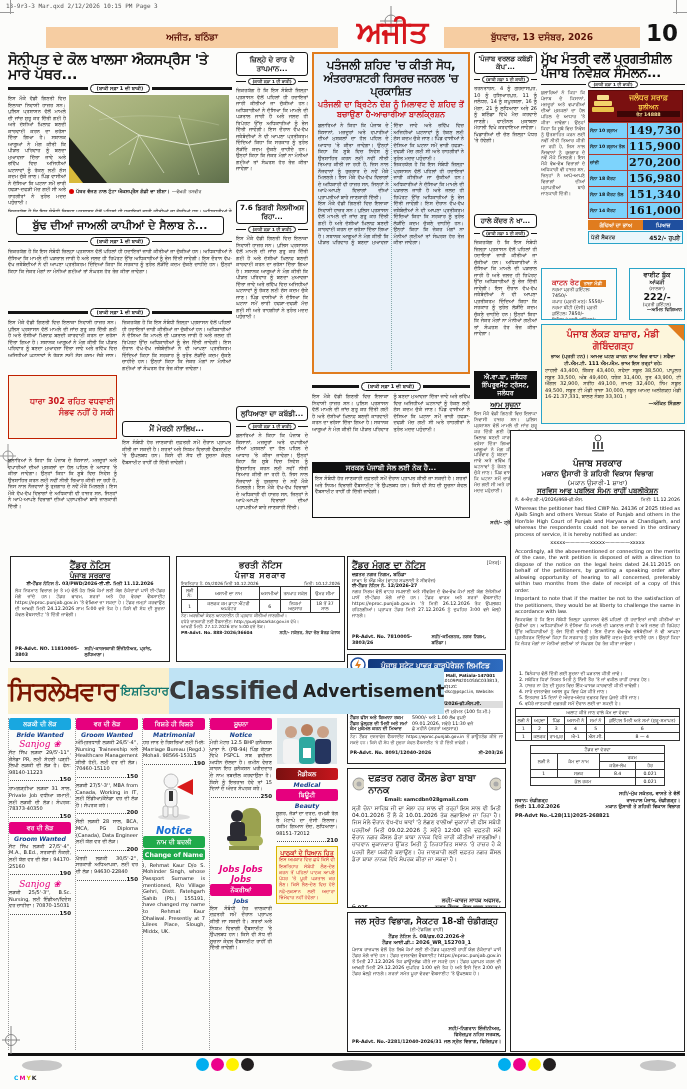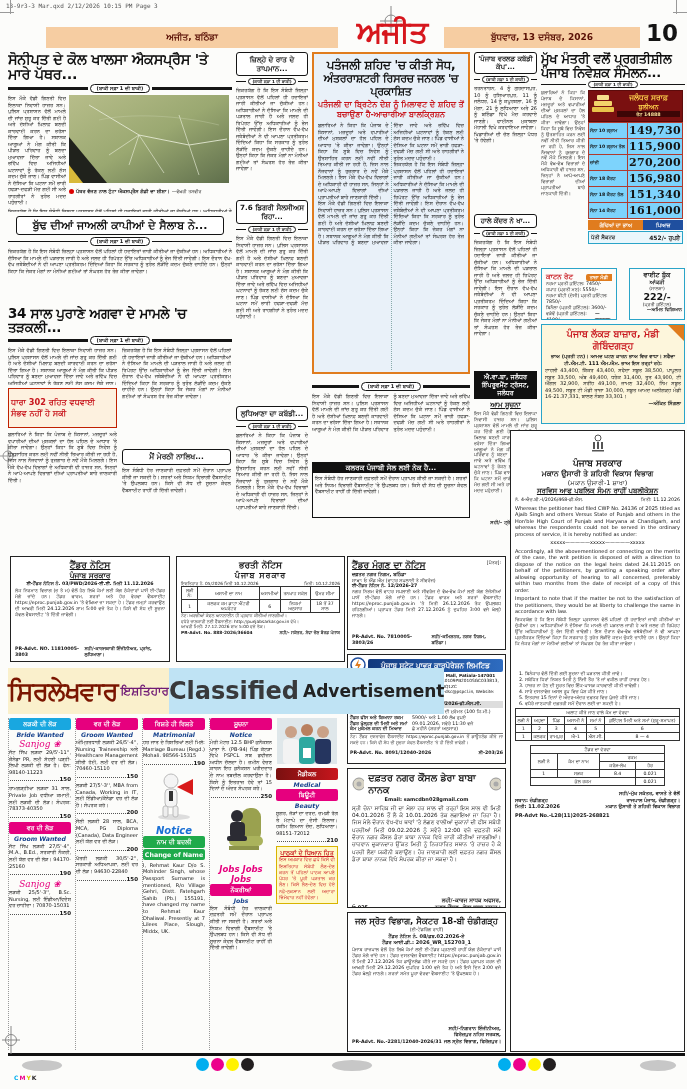--- a/index.html
+++ b/index.html
@@ -107,30 +107,29 @@
     <div class="sbox" style="font-size:11px;margin:0 8px">ਬੁੱਢ ਦੀਆਂ ਜਾਅਲੀ ਕਾਪੀਆਂ ਦੇ ਸੈਲਾਬ ਨੇ...</div>
     <div class="prow thin">
         <span class="ln"></span>
         <span class="pill">(ਬਾਕੀ ਸਫ਼ਾ 1 ਦੀ ਬਾਕੀ)</span>
         <span class="ln"></span>
       </div>
     <div class="t5 j clip" style="height:52px">ਜ਼ਿਕਰਯੋਗ ਹੈ ਕਿ ਇਸ ਸੰਬੰਧੀ ਜ਼ਿਲ੍ਹਾ ਪ੍ਰਸ਼ਾਸਨ ਵੱਲੋਂ ਪਹਿਲਾਂ ਹੀ ਹਦਾਇਤਾਂ ਜਾਰੀ ਕੀਤੀਆਂ ਜਾ ਚੁੱਕੀਆਂ ਹਨ। ਅਧਿਕਾਰੀਆਂ ਨੇ ਦੱਸਿਆ ਕਿ ਮਾਮਲੇ ਦੀ ਪੜਤਾਲ ਜਾਰੀ ਹੈ ਅਤੇ ਜਲਦ ਹੀ ਰਿਪੋਰਟ ਉੱਚ ਅਧਿਕਾਰੀਆਂ ਨੂੰ ਭੇਜ ਦਿੱਤੀ ਜਾਵੇਗੀ। ਇਸ ਦੌਰਾਨ ਵੱਖ-ਵੱਖ ਜਥੇਬੰਦੀਆਂ ਨੇ ਵੀ ਆਪਣਾ ਪ੍ਰਤੀਕਰਮ ਦਿੰਦਿਆਂ ਕਿਹਾ ਕਿ ਸਰਕਾਰ ਨੂੰ ਤੁਰੰਤ ਲੋੜੀਂਦੇ ਕਦਮ ਚੁੱਕਣੇ ਚਾਹੀਦੇ ਹਨ। ਉਨ੍ਹਾਂ ਕਿਹਾ ਕਿ ਜੇਕਰ ਮੰਗਾਂ ਨਾ ਮੰਨੀਆਂ ਗਈਆਂ ਤਾਂ ਸੰਘਰਸ਼ ਹੋਰ ਤੇਜ਼ ਕੀਤਾ ਜਾਵੇਗਾ।</div>
   </div>
 
   <div class="abs clip" style="left:8px;top:306px;width:224px;height:244px">
-    <div class="hl" style="font-size:13.5px;line-height:1.05">34 ਸਾਲ ਪੁਰਾਣੇ ਅਗਵਾ ਦੇ ਮਾਮਲੇ 'ਚ ਤੜਕਲੀ...</div>
     <div class="prow">
         <span class="ln"></span>
         <span class="pill">(ਬਾਕੀ ਸਫ਼ਾ 1 ਦੀ ਬਾਕੀ)</span>
         <span class="ln"></span>
       </div>
     <div style="display:flex;gap:5px">
       <div style="width:109px">
         <div class="t5 j clip" style="height:38px">ਇਸ ਮੌਕੇ ਵੱਡੀ ਗਿਣਤੀ ਵਿਚ ਇਲਾਕਾ ਨਿਵਾਸੀ ਹਾਜ਼ਰ ਸਨ। ਪੁਲਿਸ ਪ੍ਰਸ਼ਾਸਨ ਵੱਲੋਂ ਮਾਮਲੇ ਦੀ ਜਾਂਚ ਸ਼ੁਰੂ ਕਰ ਦਿੱਤੀ ਗਈ ਹੈ ਅਤੇ ਦੋਸ਼ੀਆਂ ਖ਼ਿਲਾਫ਼ ਬਣਦੀ ਕਾਰਵਾਈ ਕਰਨ ਦਾ ਭਰੋਸਾ ਦਿੱਤਾ ਗਿਆ ਹੈ। ਸਥਾਨਕ ਆਗੂਆਂ ਨੇ ਮੰਗ ਕੀਤੀ ਕਿ ਪੀੜਤ ਪਰਿਵਾਰ ਨੂੰ ਬਣਦਾ ਮੁਆਵਜ਼ਾ ਦਿੱਤਾ ਜਾਵੇ ਅਤੇ ਭਵਿੱਖ ਵਿਚ ਅਜਿਹੀਆਂ ਘਟਨਾਵਾਂ ਨੂੰ ਰੋਕਣ ਲਈ ਠੋਸ ਕਦਮ ਚੁੱਕੇ ਜਾਣ। ਪਿੰਡ ਵਾਸੀਆਂ ਨੇ ਦੱਸਿਆ ਕਿ ਘਟਨਾ ਸਮੇਂ ਭਾਰੀ ਹਫੜਾ-ਦਫੜੀ ਮੱਚ ਗਈ ਸੀ ਅਤੇ ਰਾਹਗੀਰਾਂ ਨੇ ਤੁਰੰਤ ਮਦਦ ਪਹੁੰਚਾਈ।</div>
-        <div style="border:1.5px solid #c02000;background:#fdf1df;padding:8px 2px;margin:3px 0;text-align:left">
+        <div style="border:1.5px solid #c02000;background:#fdf1df;padding:20px 2px;margin:18px 0;text-align:right">
           <div class="b red" style="font-size:8.2px">ਧਾਰਾ 302 ਰਹਿਤ ਵਧਵਾਈ</div>
           <div class="b red" style="font-size:8.2px">ਸੰਭਵ ਨਹੀਂ ਹੋ ਸਕੀ</div>
         </div>
         <div class="t5 j clip" style="height:112px">ਬੁਲਾਰਿਆਂ ਨੇ ਕਿਹਾ ਕਿ ਪੰਜਾਬ ਦੇ ਕਿਸਾਨਾਂ, ਮਜ਼ਦੂਰਾਂ ਅਤੇ ਵਪਾਰੀਆਂ ਦੀਆਂ ਮੁਸ਼ਕਲਾਂ ਦਾ ਹੱਲ ਪਹਿਲ ਦੇ ਆਧਾਰ 'ਤੇ ਕੀਤਾ ਜਾਵੇਗਾ। ਉਨ੍ਹਾਂ ਕਿਹਾ ਕਿ ਸੂਬੇ ਵਿਚ ਨਿਵੇਸ਼ ਨੂੰ ਉਤਸ਼ਾਹਿਤ ਕਰਨ ਲਈ ਨਵੀਂ ਨੀਤੀ ਤਿਆਰ ਕੀਤੀ ਜਾ ਰਹੀ ਹੈ, ਜਿਸ ਨਾਲ ਨੌਜਵਾਨਾਂ ਨੂੰ ਰੁਜ਼ਗਾਰ ਦੇ ਨਵੇਂ ਮੌਕੇ ਮਿਲਣਗੇ। ਇਸ ਮੌਕੇ ਵੱਖ-ਵੱਖ ਵਿਭਾਗਾਂ ਦੇ ਅਧਿਕਾਰੀ ਵੀ ਹਾਜ਼ਰ ਸਨ, ਜਿਨ੍ਹਾਂ ਨੇ ਆਪੋ-ਆਪਣੇ ਵਿਭਾਗਾਂ ਦੀਆਂ ਪ੍ਰਾਪਤੀਆਂ ਬਾਰੇ ਜਾਣਕਾਰੀ ਦਿੱਤੀ।</div>
       </div>
       <div style="width:109px">
         <div class="t5 j clip" style="height:100px">ਜ਼ਿਕਰਯੋਗ ਹੈ ਕਿ ਇਸ ਸੰਬੰਧੀ ਜ਼ਿਲ੍ਹਾ ਪ੍ਰਸ਼ਾਸਨ ਵੱਲੋਂ ਪਹਿਲਾਂ ਹੀ ਹਦਾਇਤਾਂ ਜਾਰੀ ਕੀਤੀਆਂ ਜਾ ਚੁੱਕੀਆਂ ਹਨ। ਅਧਿਕਾਰੀਆਂ ਨੇ ਦੱਸਿਆ ਕਿ ਮਾਮਲੇ ਦੀ ਪੜਤਾਲ ਜਾਰੀ ਹੈ ਅਤੇ ਜਲਦ ਹੀ ਰਿਪੋਰਟ ਉੱਚ ਅਧਿਕਾਰੀਆਂ ਨੂੰ ਭੇਜ ਦਿੱਤੀ ਜਾਵੇਗੀ। ਇਸ ਦੌਰਾਨ ਵੱਖ-ਵੱਖ ਜਥੇਬੰਦੀਆਂ ਨੇ ਵੀ ਆਪਣਾ ਪ੍ਰਤੀਕਰਮ ਦਿੰਦਿਆਂ ਕਿਹਾ ਕਿ ਸਰਕਾਰ ਨੂੰ ਤੁਰੰਤ ਲੋੜੀਂਦੇ ਕਦਮ ਚੁੱਕਣੇ ਚਾਹੀਦੇ ਹਨ। ਉਨ੍ਹਾਂ ਕਿਹਾ ਕਿ ਜੇਕਰ ਮੰਗਾਂ ਨਾ ਮੰਨੀਆਂ ਗਈਆਂ ਤਾਂ ਸੰਘਰਸ਼ ਹੋਰ ਤੇਜ਼ ਕੀਤਾ ਜਾਵੇਗਾ।</div>
         <div class="sbox" style="font-size:7.5px;margin:2px 0">ਮੈਂ ਮੇਰਠੀ ਨਾਲਿਖ...</div>
         <div class="t5 j clip" style="height:96px">ਇਸ ਸੰਬੰਧੀ ਹੋਰ ਜਾਣਕਾਰੀ ਦਫ਼ਤਰੀ ਸਮੇਂ ਦੌਰਾਨ ਪ੍ਰਾਪਤ ਕੀਤੀ ਜਾ ਸਕਦੀ ਹੈ। ਸ਼ਰਤਾਂ ਅਤੇ ਨਿਯਮ ਵਿਭਾਗੀ ਵੈੱਬਸਾਈਟ 'ਤੇ ਉਪਲਬਧ ਹਨ। ਕਿਸੇ ਵੀ ਸੋਧ ਦੀ ਸੂਚਨਾ ਕੇਵਲ ਵੈੱਬਸਾਈਟ ਰਾਹੀਂ ਹੀ ਦਿੱਤੀ ਜਾਵੇਗੀ।</div>
       </div>
@@ -222,21 +221,21 @@
     <div class="prow">
         <span class="ln"></span>
         <span class="pill">(ਬਾਕੀ ਸਫ਼ਾ 1 ਦੀ ਬਾਕੀ)</span>
         <span class="ln"></span>
       </div>
     <div class="clip" style="height:66px;column-count:2;column-gap:5px">
       <span class="t5 j" style="display:block">ਇਸ ਮੌਕੇ ਵੱਡੀ ਗਿਣਤੀ ਵਿਚ ਇਲਾਕਾ ਨਿਵਾਸੀ ਹਾਜ਼ਰ ਸਨ। ਪੁਲਿਸ ਪ੍ਰਸ਼ਾਸਨ ਵੱਲੋਂ ਮਾਮਲੇ ਦੀ ਜਾਂਚ ਸ਼ੁਰੂ ਕਰ ਦਿੱਤੀ ਗਈ ਹੈ ਅਤੇ ਦੋਸ਼ੀਆਂ ਖ਼ਿਲਾਫ਼ ਬਣਦੀ ਕਾਰਵਾਈ ਕਰਨ ਦਾ ਭਰੋਸਾ ਦਿੱਤਾ ਗਿਆ ਹੈ। ਸਥਾਨਕ ਆਗੂਆਂ ਨੇ ਮੰਗ ਕੀਤੀ ਕਿ ਪੀੜਤ ਪਰਿਵਾਰ ਨੂੰ ਬਣਦਾ ਮੁਆਵਜ਼ਾ ਦਿੱਤਾ ਜਾਵੇ ਅਤੇ ਭਵਿੱਖ ਵਿਚ ਅਜਿਹੀਆਂ ਘਟਨਾਵਾਂ ਨੂੰ ਰੋਕਣ ਲਈ ਠੋਸ ਕਦਮ ਚੁੱਕੇ ਜਾਣ। ਪਿੰਡ ਵਾਸੀਆਂ ਨੇ ਦੱਸਿਆ ਕਿ ਘਟਨਾ ਸਮੇਂ ਭਾਰੀ ਹਫੜਾ-ਦਫੜੀ ਮੱਚ ਗਈ ਸੀ ਅਤੇ ਰਾਹਗੀਰਾਂ ਨੇ ਤੁਰੰਤ ਮਦਦ ਪਹੁੰਚਾਈ।</span>
     </div>
     <div style="border:1px solid #111;margin-top:3px">
       <div style="background:#111;color:#fff;text-align:center;font-weight:700;font-size:7px;padding:1px 0">
-        <span>ਕਲਰਕ ਪੰਜਾਬੀ ਸੇਲ ਲਈ</span> <span>ਨੇਕ ਹੈ...</span>
+        <span>ਸਰਕਲ ਪੰਜਾਬੀ ਸੇਲ ਲਈ</span> <span>ਨੇਕ ਹੈ...</span>
       </div>
       <div class="t5 j clip" style="height:40px;padding:2px">ਇਸ ਸੰਬੰਧੀ ਹੋਰ ਜਾਣਕਾਰੀ ਦਫ਼ਤਰੀ ਸਮੇਂ ਦੌਰਾਨ ਪ੍ਰਾਪਤ ਕੀਤੀ ਜਾ ਸਕਦੀ ਹੈ। ਸ਼ਰਤਾਂ ਅਤੇ ਨਿਯਮ ਵਿਭਾਗੀ ਵੈੱਬਸਾਈਟ 'ਤੇ ਉਪਲਬਧ ਹਨ। ਕਿਸੇ ਵੀ ਸੋਧ ਦੀ ਸੂਚਨਾ ਕੇਵਲ ਵੈੱਬਸਾਈਟ ਰਾਹੀਂ ਹੀ ਦਿੱਤੀ ਜਾਵੇਗੀ।</div>
     </div>
   </div>
 
   <div class="abs clip" style="left:474px;top:52px;width:63px;height:498px">
     <div class="sbox" style="font-size:6.8px">'ਪੰਜਾਬ ਵਰਲਡ ਕਬੱਡੀ ਕੱਪ'...</div>
     <div class="prow thin">
         <span class="ln"></span>
         <span class="pill" style="font-size:4.2px;padding:0 3px">(ਬਾਕੀ ਸਫ਼ਾ 1 ਦੀ ਬਾਕੀ)</span>
@@ -310,21 +309,21 @@
           <span style="flex:1;background:#1f4f9f;color:#fff;font-size:5.3px;font-weight:700;text-align:center;padding:1.5px 0">ਪਿਆਜ਼</span>
         </div>
         <div style="display:flex;border:1px solid #2aa4c8;background:#eaf7fc;margin-top:1px;padding:1.5px 2px;justify-content:space-between">
           <span class="b" style="font-size:5.3px">ਪੱਤੀ ਸੈਕਟਰ</span>
           <span class="b" style="font-size:6px">452/- ਰੁਪਏ</span>
         </div>
       </div>
     </div>
   </div>
 
-  <div class="abs clip" style="left:541px;top:268px;width:76px;height:52px;border:1.5px solid #2aa4c8;padding:4px">
+  <div class="abs clip" style="left:541px;top:268px;width:76px;height:52px;border:1.5px solid #2aa4c8;padding:10px">
     <div style="display:flex;align-items:center;justify-content:space-between">
       <span class="b red" style="font-size:7px">ਕਾਟਨ ਰੇਟ</span>
       <span style="background:#e07c1e;color:#fff;font-size:4.8px;font-weight:700;padding:1px 4px;border-radius:2px 0 0 2px">ਤਾਜ਼ਾ ਮੰਡੀ</span>
     </div>
     <div class="t45">ਨਰਮਾ ਪ੍ਰਤੀ ਕੁਇੰਟਲ: 7450/-</div>
     <div class="t45">ਕਪਾਹ (ਪ੍ਰਤੀ ਮਣ): 5550/-</div>
     <div class="t45">ਨਰਮਾ ਬੀਟੀ (ਦੇਸੀ) ਪ੍ਰਤੀ ਕੁਇੰਟਲ: 7850/-</div>
     <div class="t45">ਬਿਨੌਲਾ (ਪ੍ਰਤੀ ਕੁਇੰਟਲ): 3600/-</div>
     <div style="display:flex;justify-content:space-between">
         <span class="t45">ਵੜੇਵੇਂ (ਪ੍ਰਤੀ ਕੁਇੰਟਲ): 4100/-</span>
@@ -528,21 +527,21 @@
     <div class="t45 j clip" style="height:78px;margin-top:1px">ਪੰਜਾਬ ਰਾਜਪਾਲ ਵੱਲੋਂ ਹੇਠ ਲਿਖੇ ਕੰਮਾਂ ਲਈ ਈ-ਟੈਂਡਰ ਪ੍ਰਣਾਲੀ ਰਾਹੀਂ ਯੋਗ ਠੇਕੇਦਾਰਾਂ ਪਾਸੋਂ ਟੈਂਡਰ ਮੰਗੇ ਜਾਂਦੇ ਹਨ। ਟੈਂਡਰ ਦਸਤਾਵੇਜ਼ ਵੈੱਬਸਾਈਟ https://eproc.punjab.gov.in ਤੋਂ ਮਿਤੀ 27.12.2026 ਤੱਕ ਡਾਊਨਲੋਡ ਕੀਤੇ ਜਾ ਸਕਦੇ ਹਨ। ਟੈਂਡਰ ਪ੍ਰਾਪਤ ਕਰਨ ਦੀ ਆਖਰੀ ਮਿਤੀ 29.12.2026 ਦੁਪਹਿਰ 1:00 ਵਜੇ ਤੱਕ ਹੈ ਅਤੇ ਇਸੇ ਦਿਨ 2:00 ਵਜੇ ਟੈਂਡਰ ਖੋਲ੍ਹੇ ਜਾਣਗੇ। ਸ਼ਰਤਾਂ ਸਮੇਤ ਪੂਰਾ ਵੇਰਵਾ ਵੈੱਬਸਾਈਟ 'ਤੇ ਉਪਲਬਧ ਹੈ।</div>
     <div style="display:flex;justify-content:space-between;align-items:flex-end">
       <span class="t45 b">PR-Advt. No.-2281/12040-2026/31</span>
       <span class="sign"><span>ਸਹੀ/-ਨਿਗਰਾਨ ਇੰਜੀਨੀਅਰ,</span><br><span>ਫਿਰੋਜ਼ਪੁਰ ਨਹਿਰ ਸਰਕਲ,</span><br><span>ਜਲ ਸ੍ਰੋਤ ਵਿਭਾਗ, ਫਿਰੋਜ਼ਪੁਰ।</span></span>
     </div>
   </div>
 
   <div class="abs" style="left:8px;top:668px;width:337px;height:46px;display:flex">
     <div style="flex:1.15;background:#faf0cc;display:flex;align-items:center;justify-content:center;gap:3px">
       <span class="b" style="font-size:26px;color:#7a1500;letter-spacing:-1px">ਸਿਰਲੇਖਵਾਰ</span>
-      <span class="b" style="font-size:12px;color:#701a75">ਇਸ਼ਤਿਹਾਰ</span>
+      <span class="b" style="font-size:12px;color:#0f766e">ਇਸ਼ਤਿਹਾਰ</span>
     </div>
     <div style="flex:1;background:#bfe3f4;display:flex;align-items:center;justify-content:center;gap:4px">
       <span class="b" style="font-size:24px;color:#38393b">Classified</span>
       <span class="b" style="font-size:17px;color:#222">Advertisement</span>
     </div>
   </div>
 
   <div class="abs clip" style="left:8px;top:718px;width:337px;height:332px;display:flex;gap:4px">
 
     <div style="width:62px" class="vline clip">

